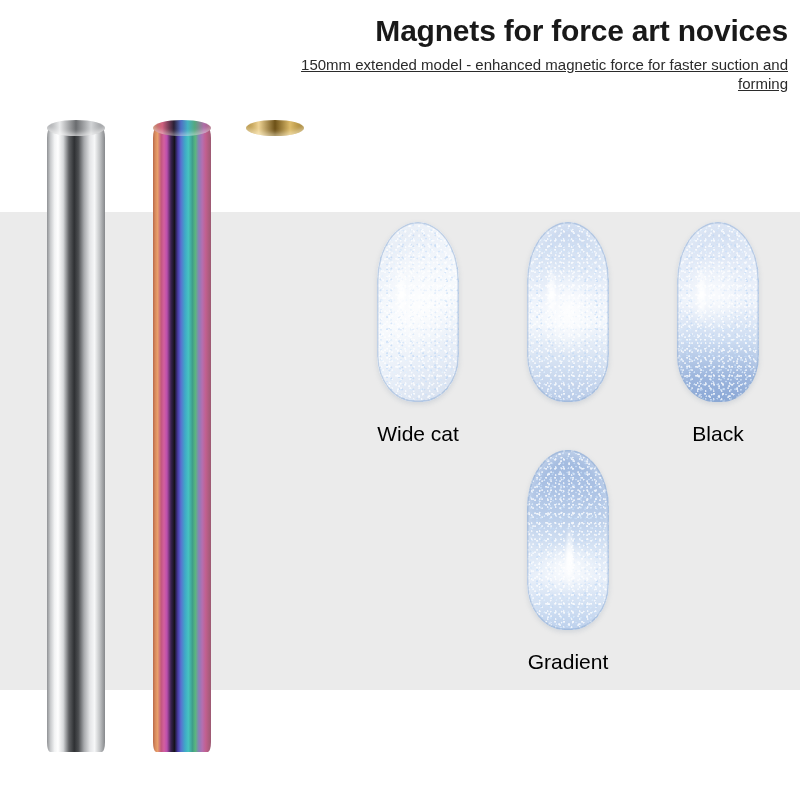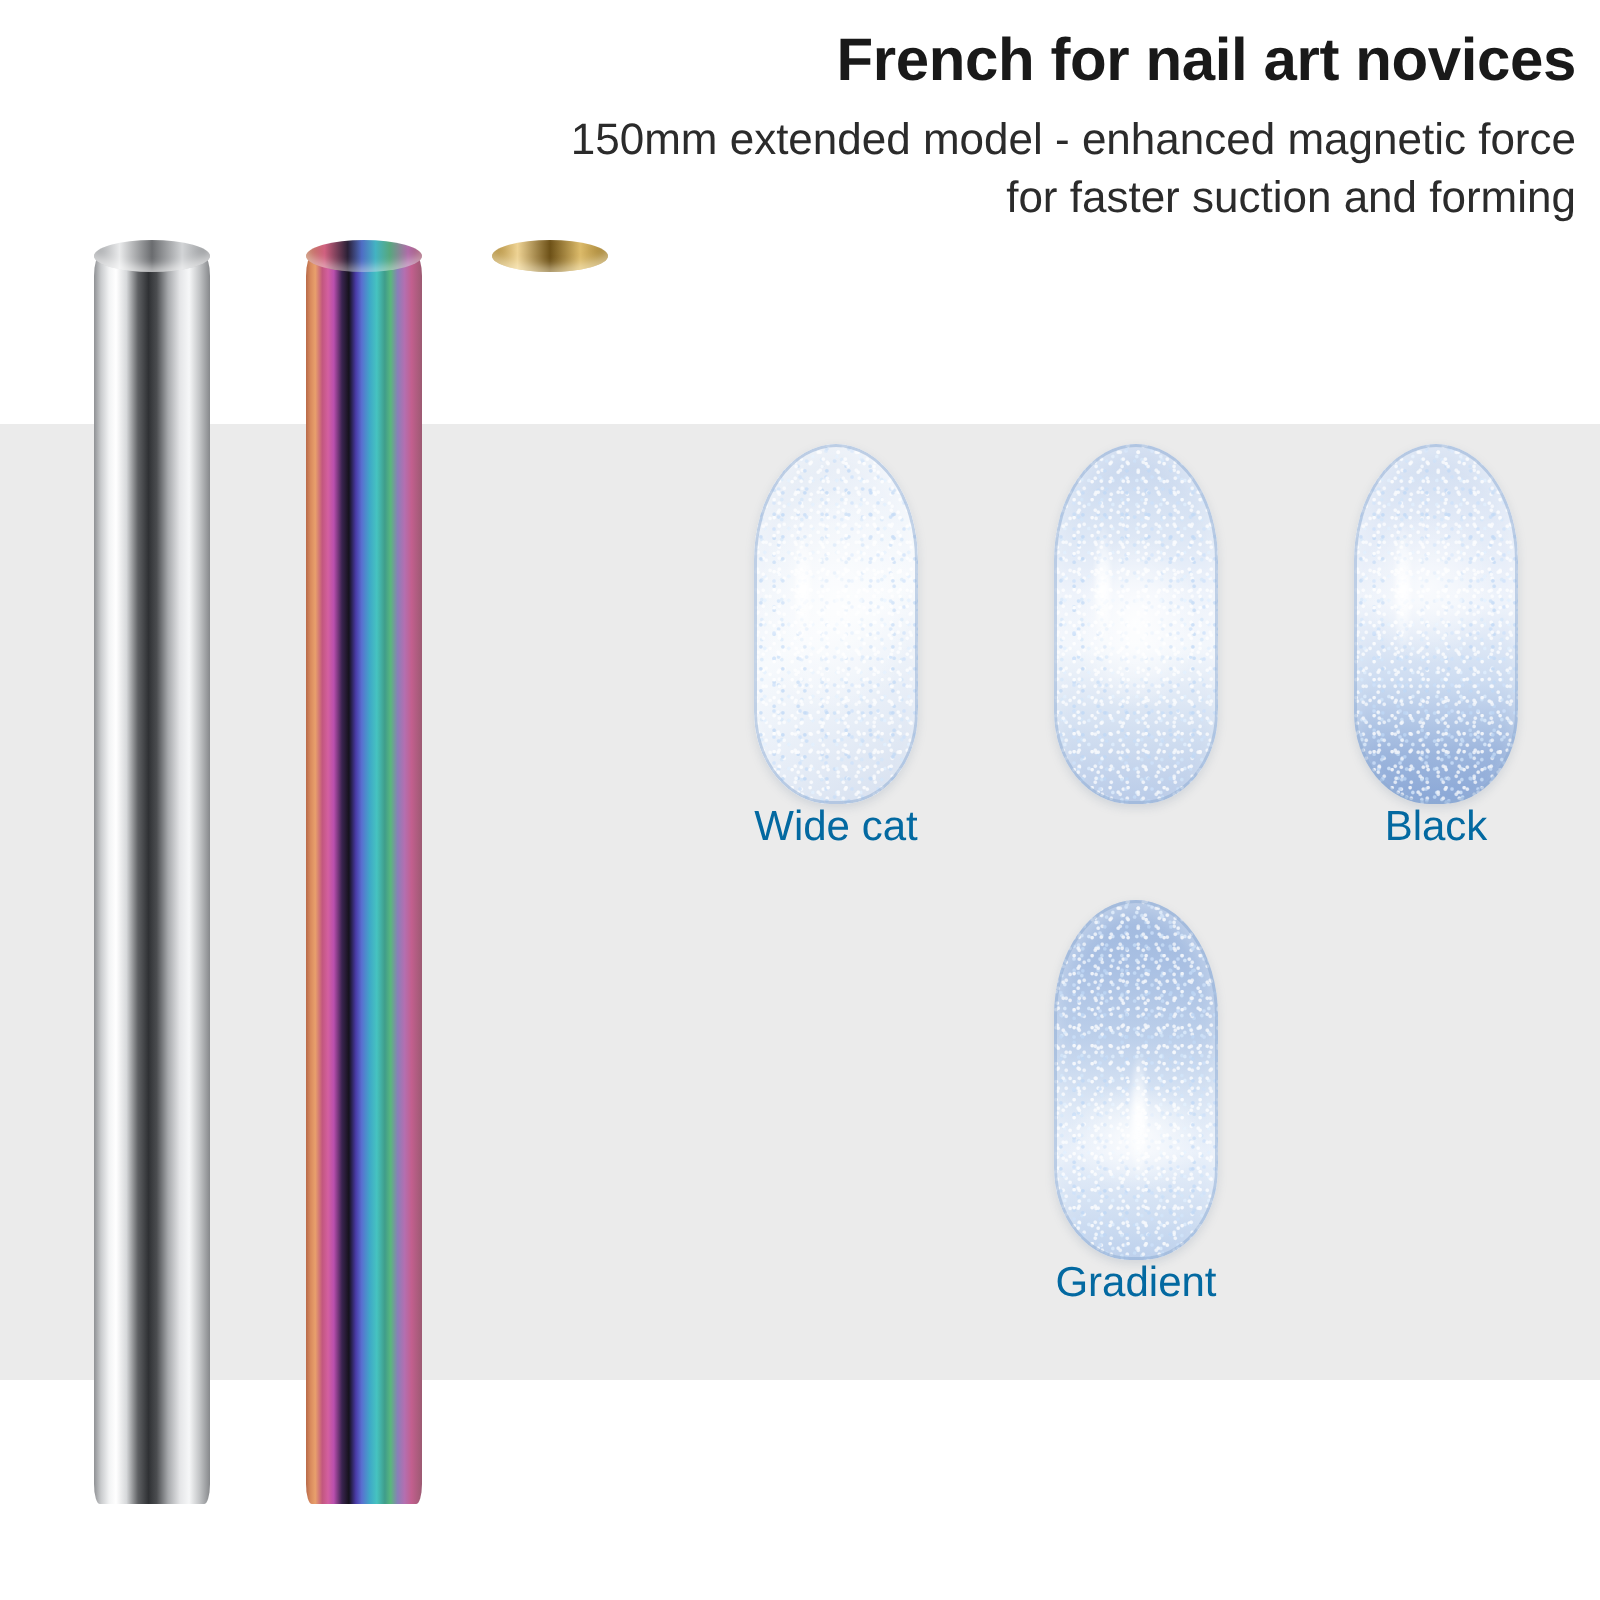--- a/index.html
+++ b/index.html
@@ -37,24 +37,25 @@
   .headline-title {
     font-size: 30px;
     font-weight: bold;
     color: #191919;
     line-height: 1.12;
     letter-spacing: -0.2px;
     white-space: nowrap;
   }
   .headline-sub {
     margin-top: 7px;
-    font-size: 22px;
+    font-size: 15px;
     font-weight: normal;
     color: #2b2b2b;
     line-height: 1.32;
+    text-decoration: underline;
   }
 
   
   .pen {
     position: absolute;
   }
   .pen-cap {
     position: absolute;
     left: 0;
     top: 0;
@@ -186,24 +187,24 @@
     position: absolute;
     left: 26%;
     top: 22%;
     width: 7px;
     height: 64px;
     border-radius: 50%;
     background: linear-gradient(to bottom, rgba(255,255,255,0.1), rgba(255,255,255,0.95), rgba(255,255,255,0.1));
     filter: blur(1.2px);
   }
   .nail-label {
-    margin-top: 0;
+    margin-top: 20px;
     text-align: center;
     font-size: 21px;
-    color: #0369a1;
+    color: #000000;
     white-space: nowrap;
   }
 
   
   .finish-wide-cat .nail-base {
     background: linear-gradient(150deg, #dfe7f2 0%, #eef3fa 25%, #f7fafd 50%, #e6edf7 75%, #d4deee 100%);
   }
   .finish-wide-cat .nail-shine {
     background: radial-gradient(ellipse 70% 46% at 50% 44%, rgba(255,255,255,0.75), rgba(255,255,255,0) 70%);
   }
@@ -248,21 +249,21 @@
   .finish-gradient .nail-highlight { left: 48%; top: 42%; }
 </style>
 </head>
 <body>
 
 <div id="root">
 
   <div class="gray-panel"></div>
 
   <div class="headline-block">
-    <div class="headline-title">French for nail art novices</div>
+    <div class="headline-title">Magnets for force art novices</div>
     <div class="headline-sub">150mm extended model - enhanced magnetic force for faster suction and forming</div>
   </div>
 
   <div class="pen pen-silver">
     <div class="pen-body"></div>
     <div class="pen-cap"></div>
 
   </div>
 
   <div class="pen pen-rainbow">

